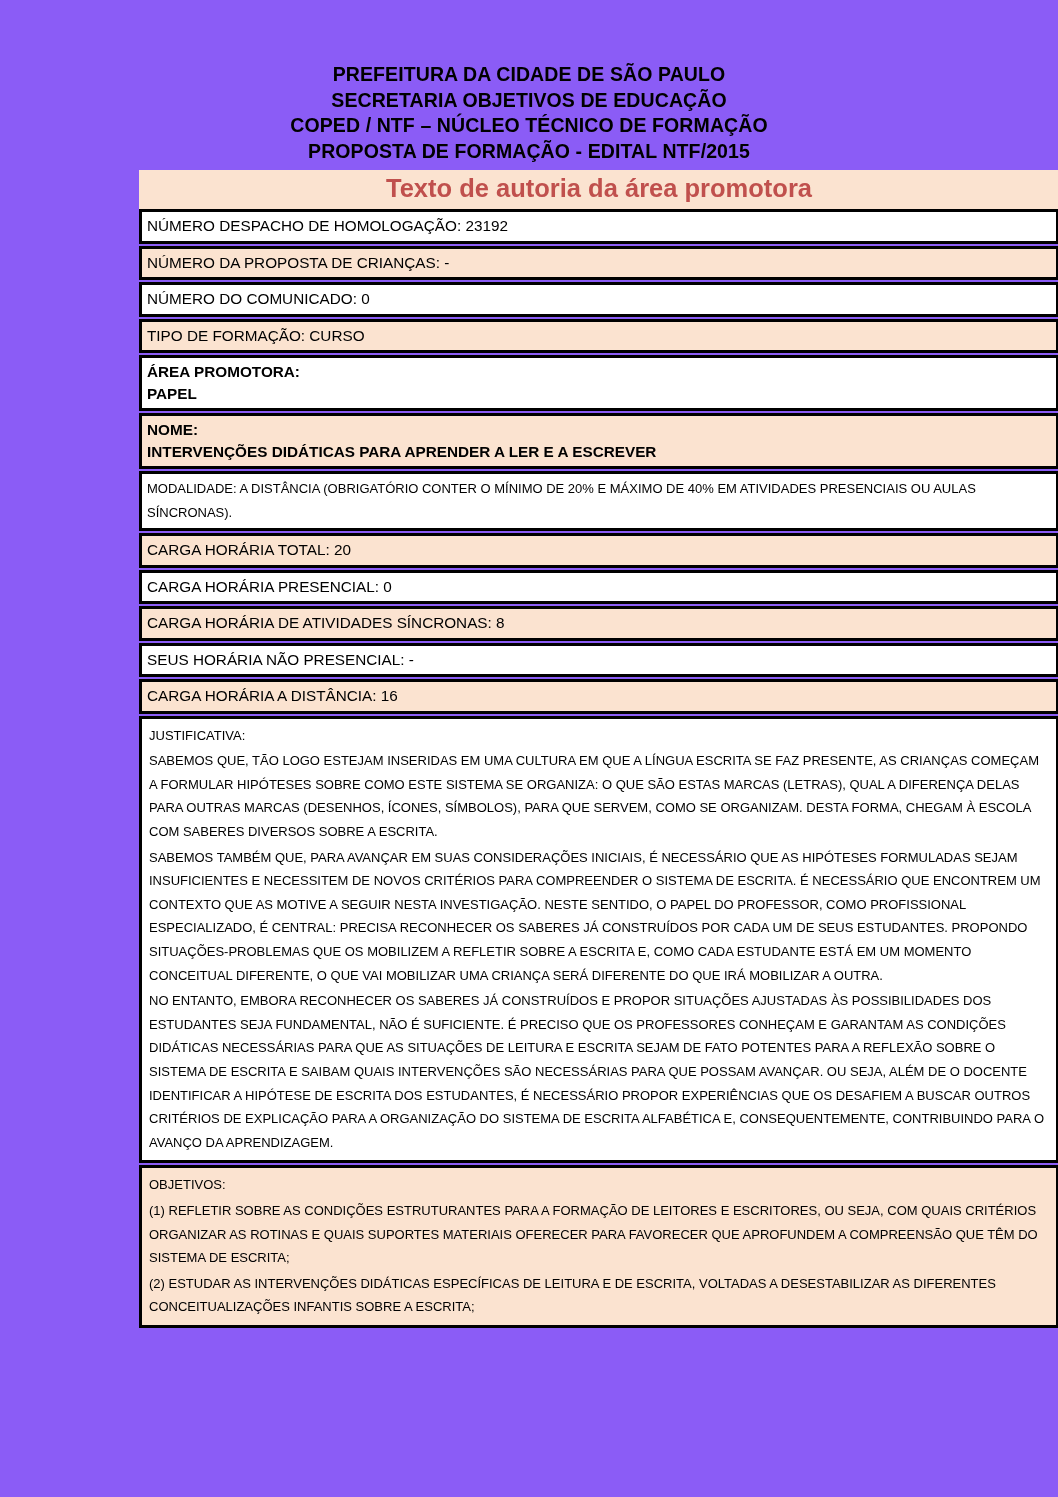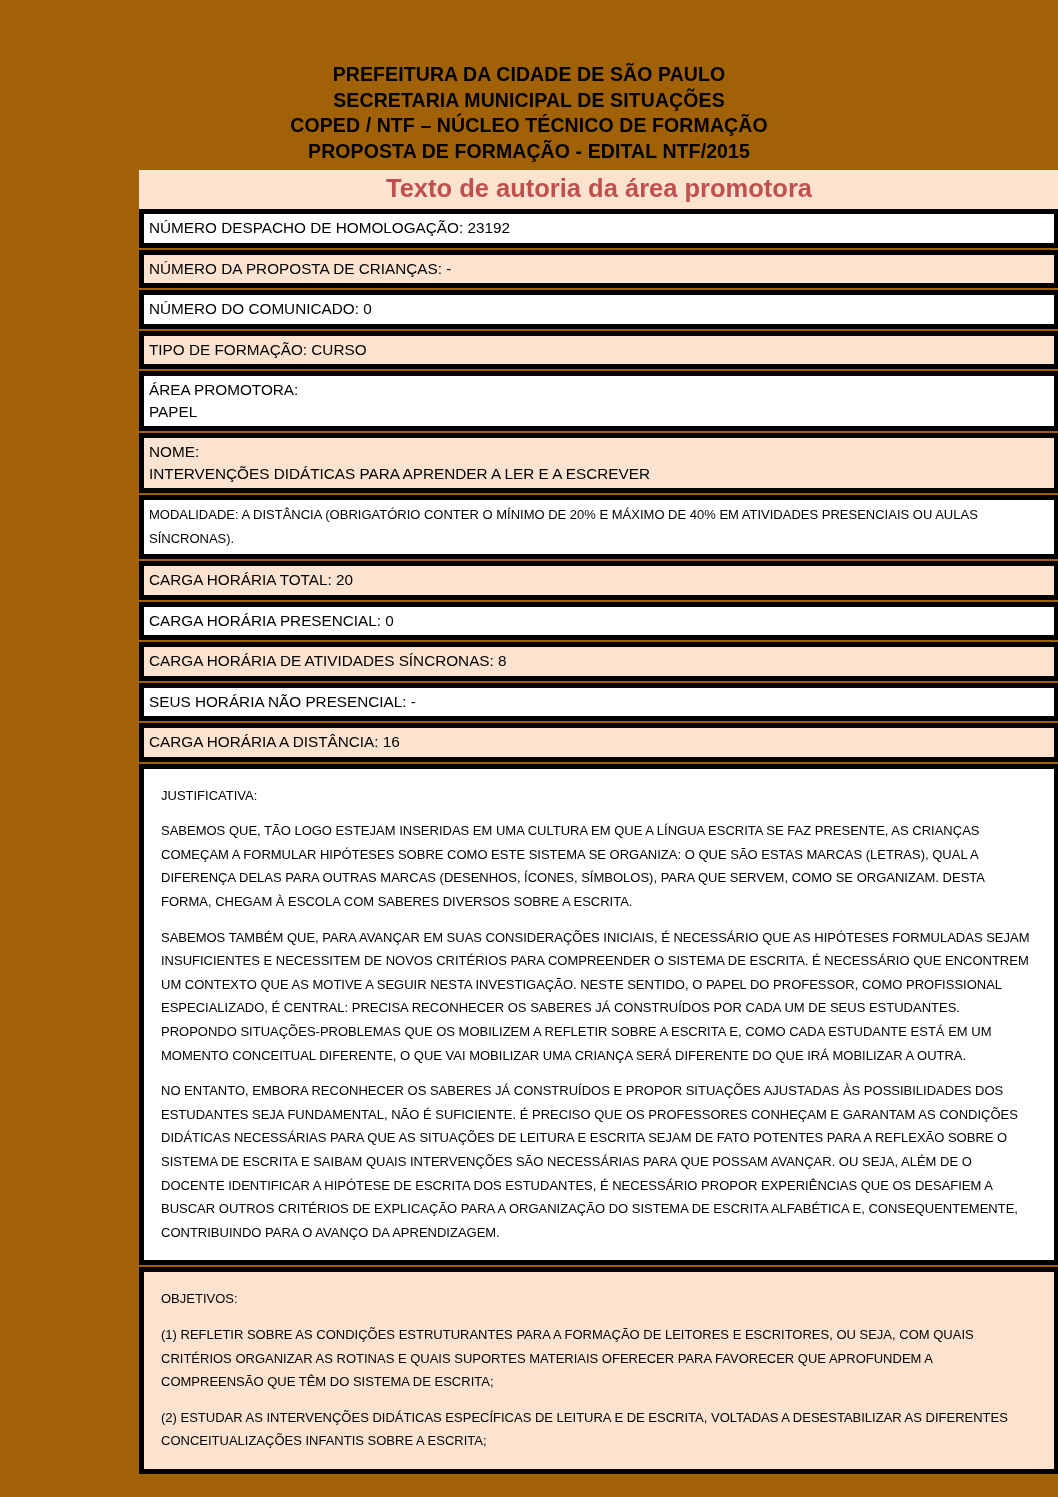--- a/index.html
+++ b/index.html
@@ -13,21 +13,21 @@
     height: 1497px;
     font-family: "Liberation Sans", sans-serif;
     color: #000000;
     -webkit-font-smoothing: antialiased;
   }
 
   #page {
     position: relative;
     width: 1058px;
     height: 1497px;
-    background: #a16207;
+    background: #8b5cf6;
     box-sizing: border-box;
   }
 
   
   .doc-header {
     padding-top: 62px;
     text-align: center;
   }
   .doc-header .hline {
     font-weight: bold;
@@ -41,21 +41,21 @@
   .tbl {
     margin: 6px auto 0 auto;
     width: 780px;
     border-collapse: separate;
     border-spacing: 0;
   }
 
   .row {
     box-sizing: border-box;
     width: 920px;
-    border: 5px solid #000000;
+    border: 3px solid #000000;
     margin-bottom: 2px;
     padding: 3px 5px 4px 5px;
     background: #ffffff;
   }
   .row.shaded {
     background: #fbe3d0;
   }
   .row.noborder {
     border: none;
     margin-bottom: 0;
@@ -74,34 +74,34 @@
     font-size: 15.3px;
     line-height: 21.5px;
     white-space: nowrap;
   }
   .para {
     font-size: 13px;
     line-height: 23.6px;
     text-align: left;
   }
   .bold {
-    font-weight: normal;
+    font-weight: bold;
   }
   .para-block {
-    margin: 12px;
+    margin: 2px;
   }
 </style>
 </head>
 <body>
 
 <div id="page">
 
   <div class="doc-header">
     <div class="hline">PREFEITURA DA CIDADE DE SÃO PAULO</div>
-    <div class="hline">SECRETARIA MUNICIPAL DE SITUAÇÕES</div>
+    <div class="hline">SECRETARIA OBJETIVOS DE EDUCAÇÃO</div>
     <div class="hline">COPED / NTF – NÚCLEO TÉCNICO DE FORMAÇÃO</div>
     <div class="hline">PROPOSTA DE FORMAÇÃO - EDITAL NTF/2015</div>
   </div>
 
   <div class="tbl">
 
     <div class="row shaded noborder">
       <div class="banner-title">Texto de autoria da área promotora</div>
     </div>
 

